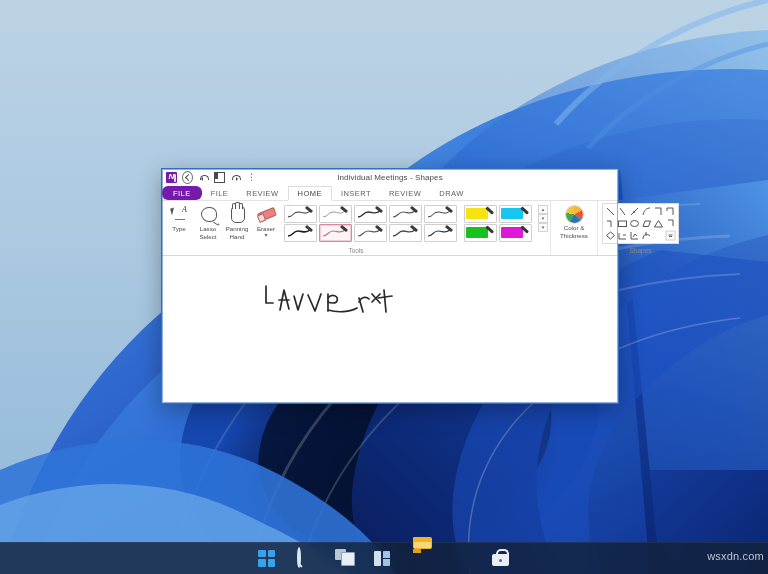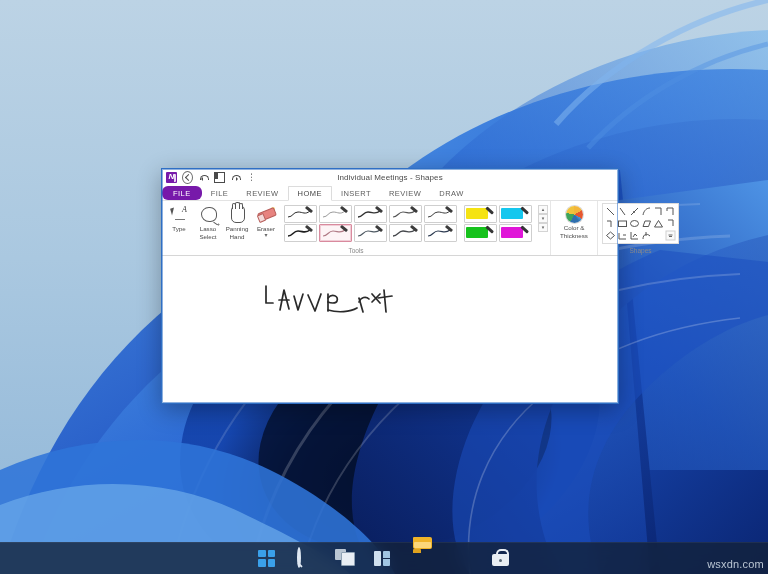--- a/index.html
+++ b/index.html
@@ -53,21 +53,21 @@
     background:conic-gradient(from 200deg,#0f7bc4 0deg,#23a6d8 90deg,#3fc68c 165deg,#1a86c9 250deg,#0b5fa5 330deg,#0f7bc4 360deg);
     position:relative;overflow:hidden;}
   .ico-edge::after{content:"";position:absolute;left:-3px;top:-6px;width:16px;height:16px;border-radius:50%;background:rgba(255,255,255,0.0);}
 
   .ico-store{width:17px;height:17px;margin:1px;position:relative;}
   .ico-store .st-b{position:absolute;left:0;bottom:0;width:17px;height:12px;background:#e9eef3;border-radius:2px;}
   .ico-store .st-h{position:absolute;left:4px;top:0;width:9px;height:9px;border:2px solid #e9eef3;border-bottom:none;border-radius:5px 5px 0 0;}
   .ico-store .st-d{position:absolute;left:7px;bottom:4px;width:3px;height:3px;background:#5a6876;border-radius:50%;}
 
   
-  .watermark{position:absolute;right:4px;bottom:4px;color:#c9d4e0;font-size:11px;letter-spacing:0.2px;opacity:.92;}
+  .watermark{position:absolute;right:4px;bottom:12px;color:#c9d4e0;font-size:11px;letter-spacing:0.2px;opacity:.92;}
 
   
   .onenote{
     position:absolute;left:161px;top:168px;width:456px;height:234px;
     background:#ffffff;
     box-shadow:0 6px 22px rgba(0,0,0,0.30);
     border:1px solid #2f6fc4;
     display:flex;flex-direction:column;
     font-size:8px;color:#3b3b3b;
   }

